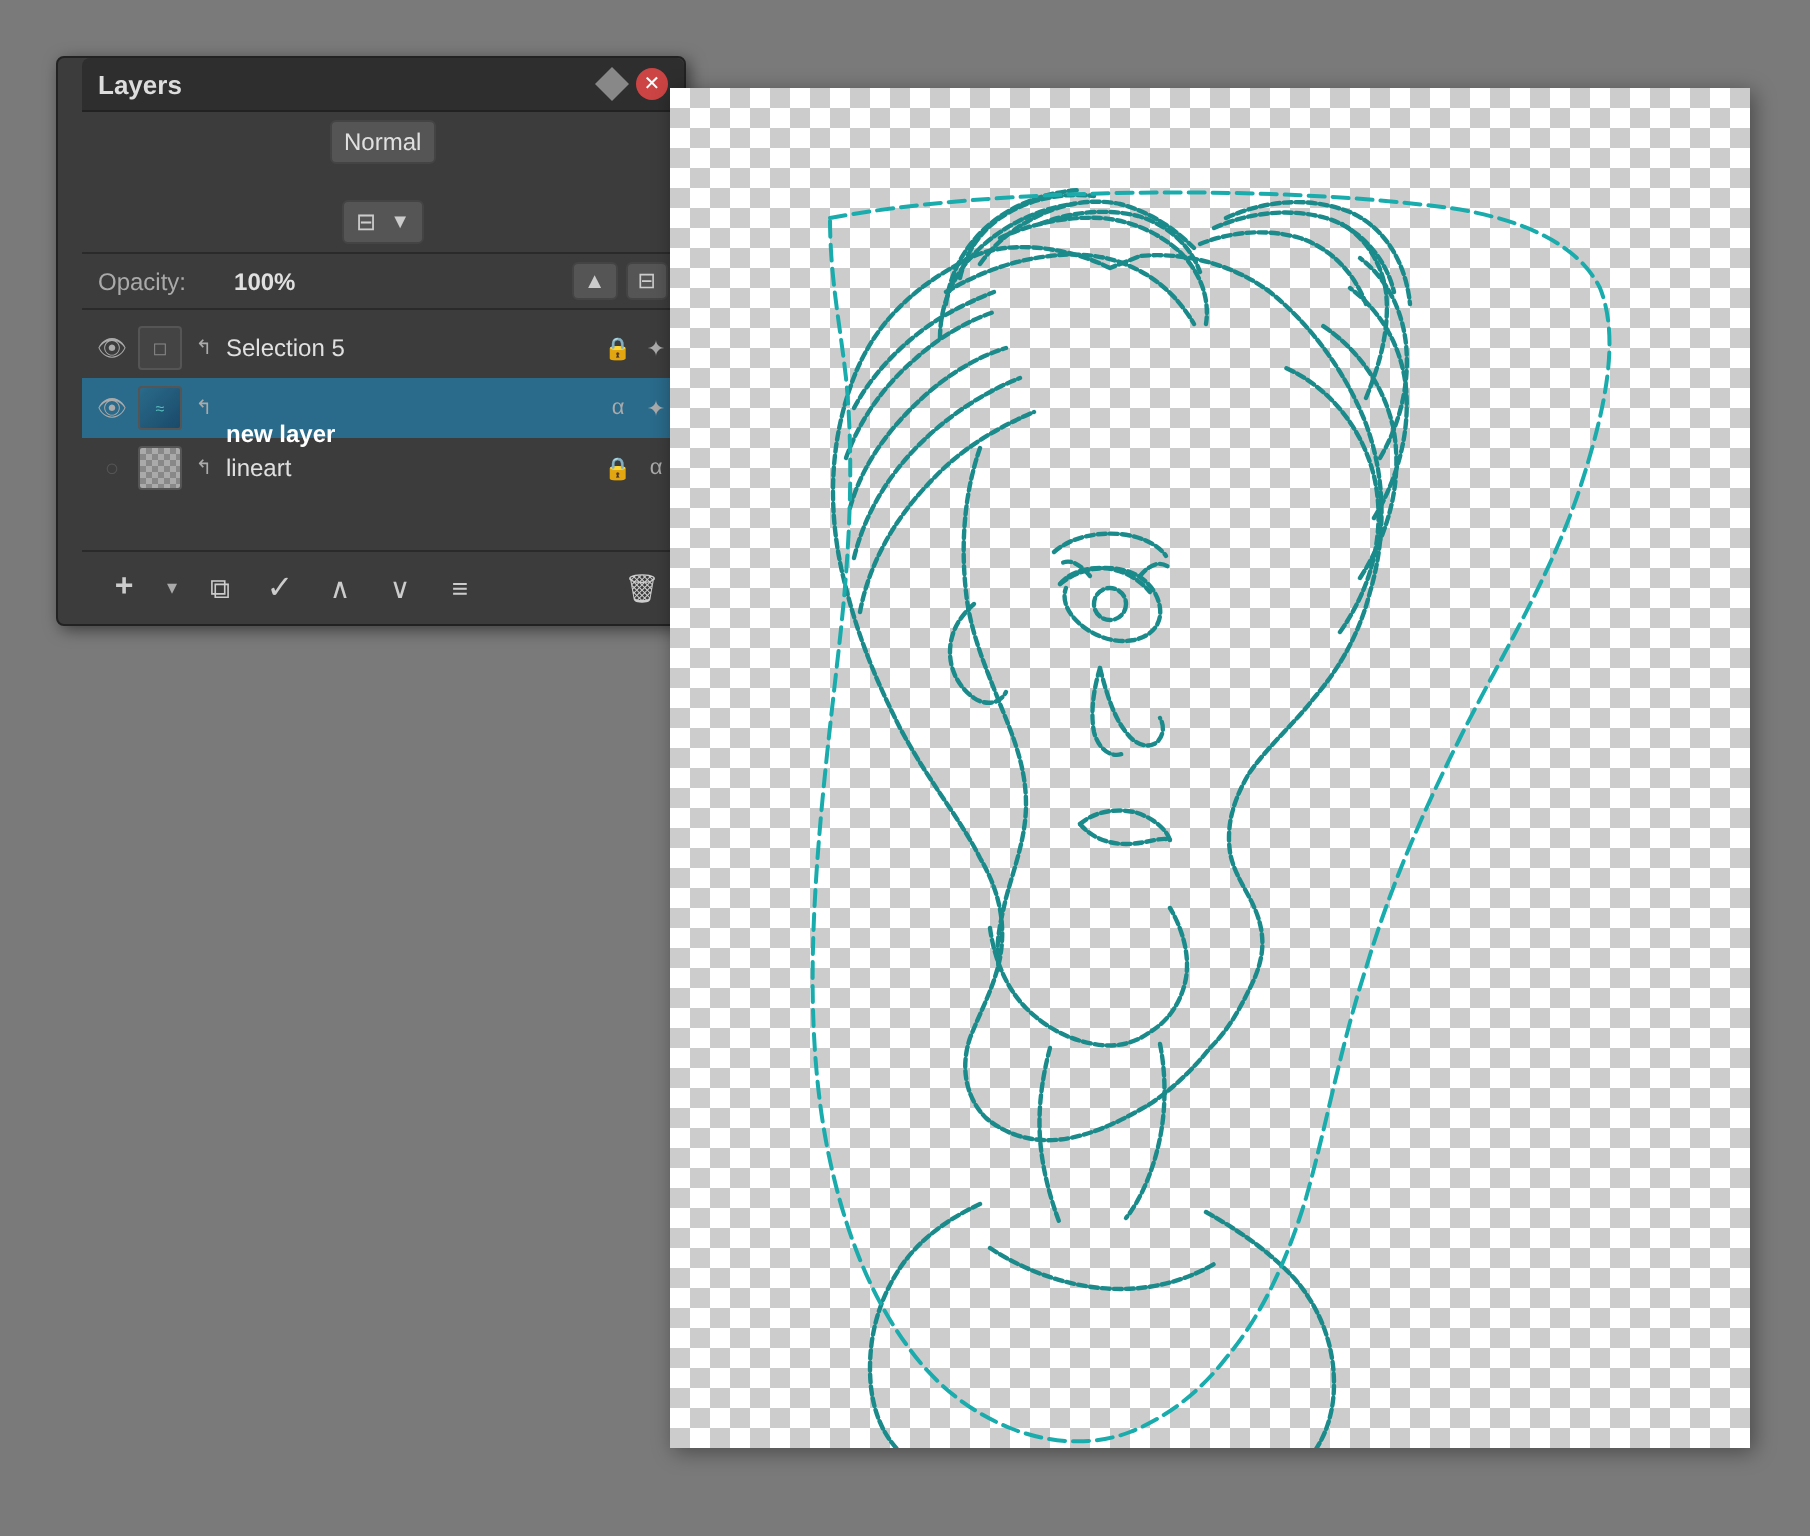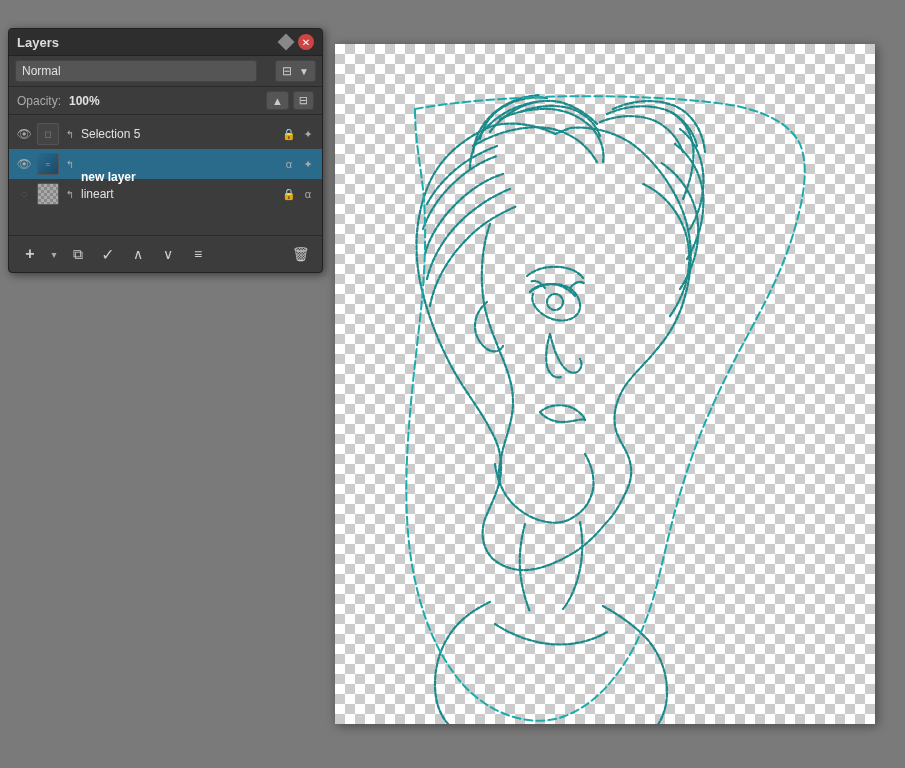--- a/index.html
+++ b/index.html
@@ -10,27 +10,28 @@
       font-family: sans-serif;
       font-size: 13px;
       color: #e0e0e0;
       overflow: hidden;
       position: relative;
     }
 
     
     #layers-panel {
       position: absolute;
-      left: 8px;
+      left: 28px;
       top: 28px;
       width: 315px;
       background: #3c3c3c;
       border: 1px solid #222;
       border-radius: 4px;
       box-shadow: 2px 2px 8px rgba(0,0,0,0.5);
+      padding-left: 12px;
     }
 
     #layers-titlebar {
       display: flex;
       align-items: center;
       justify-content: space-between;
       background: #2e2e2e;
       padding: 5px 8px;
       border-bottom: 1px solid #222;
       border-radius: 4px 4px 0 0;
@@ -69,20 +70,21 @@
       color: #fff;
     }
 
     
     #blend-mode-row {
       display: flex;
       align-items: center;
       padding: 4px 6px;
       gap: 18px;
       border-bottom: 1px solid #2a2a2a;
+      flex-direction: column;
     }
 
     .blend-select {
       flex: 1;
       background: #555;
       color: #e0e0e0;
       border: 1px solid #444;
       border-radius: 3px;
       padding: 3px 6px;
       font-size: 12px;
@@ -103,21 +105,21 @@
       font-size: 12px;
       gap: 3px;
     }
 
     
     #opacity-row {
       display: flex;
       align-items: center;
       padding: 4px 8px;
       border-bottom: 1px solid #2a2a2a;
-      gap: 8px;
+      gap: 24px;
     }
 
     #opacity-row .opacity-label {
       color: #aaa;
       font-size: 12px;
     }
 
     #opacity-row .opacity-value {
       color: #e0e0e0;
       font-size: 12px;

